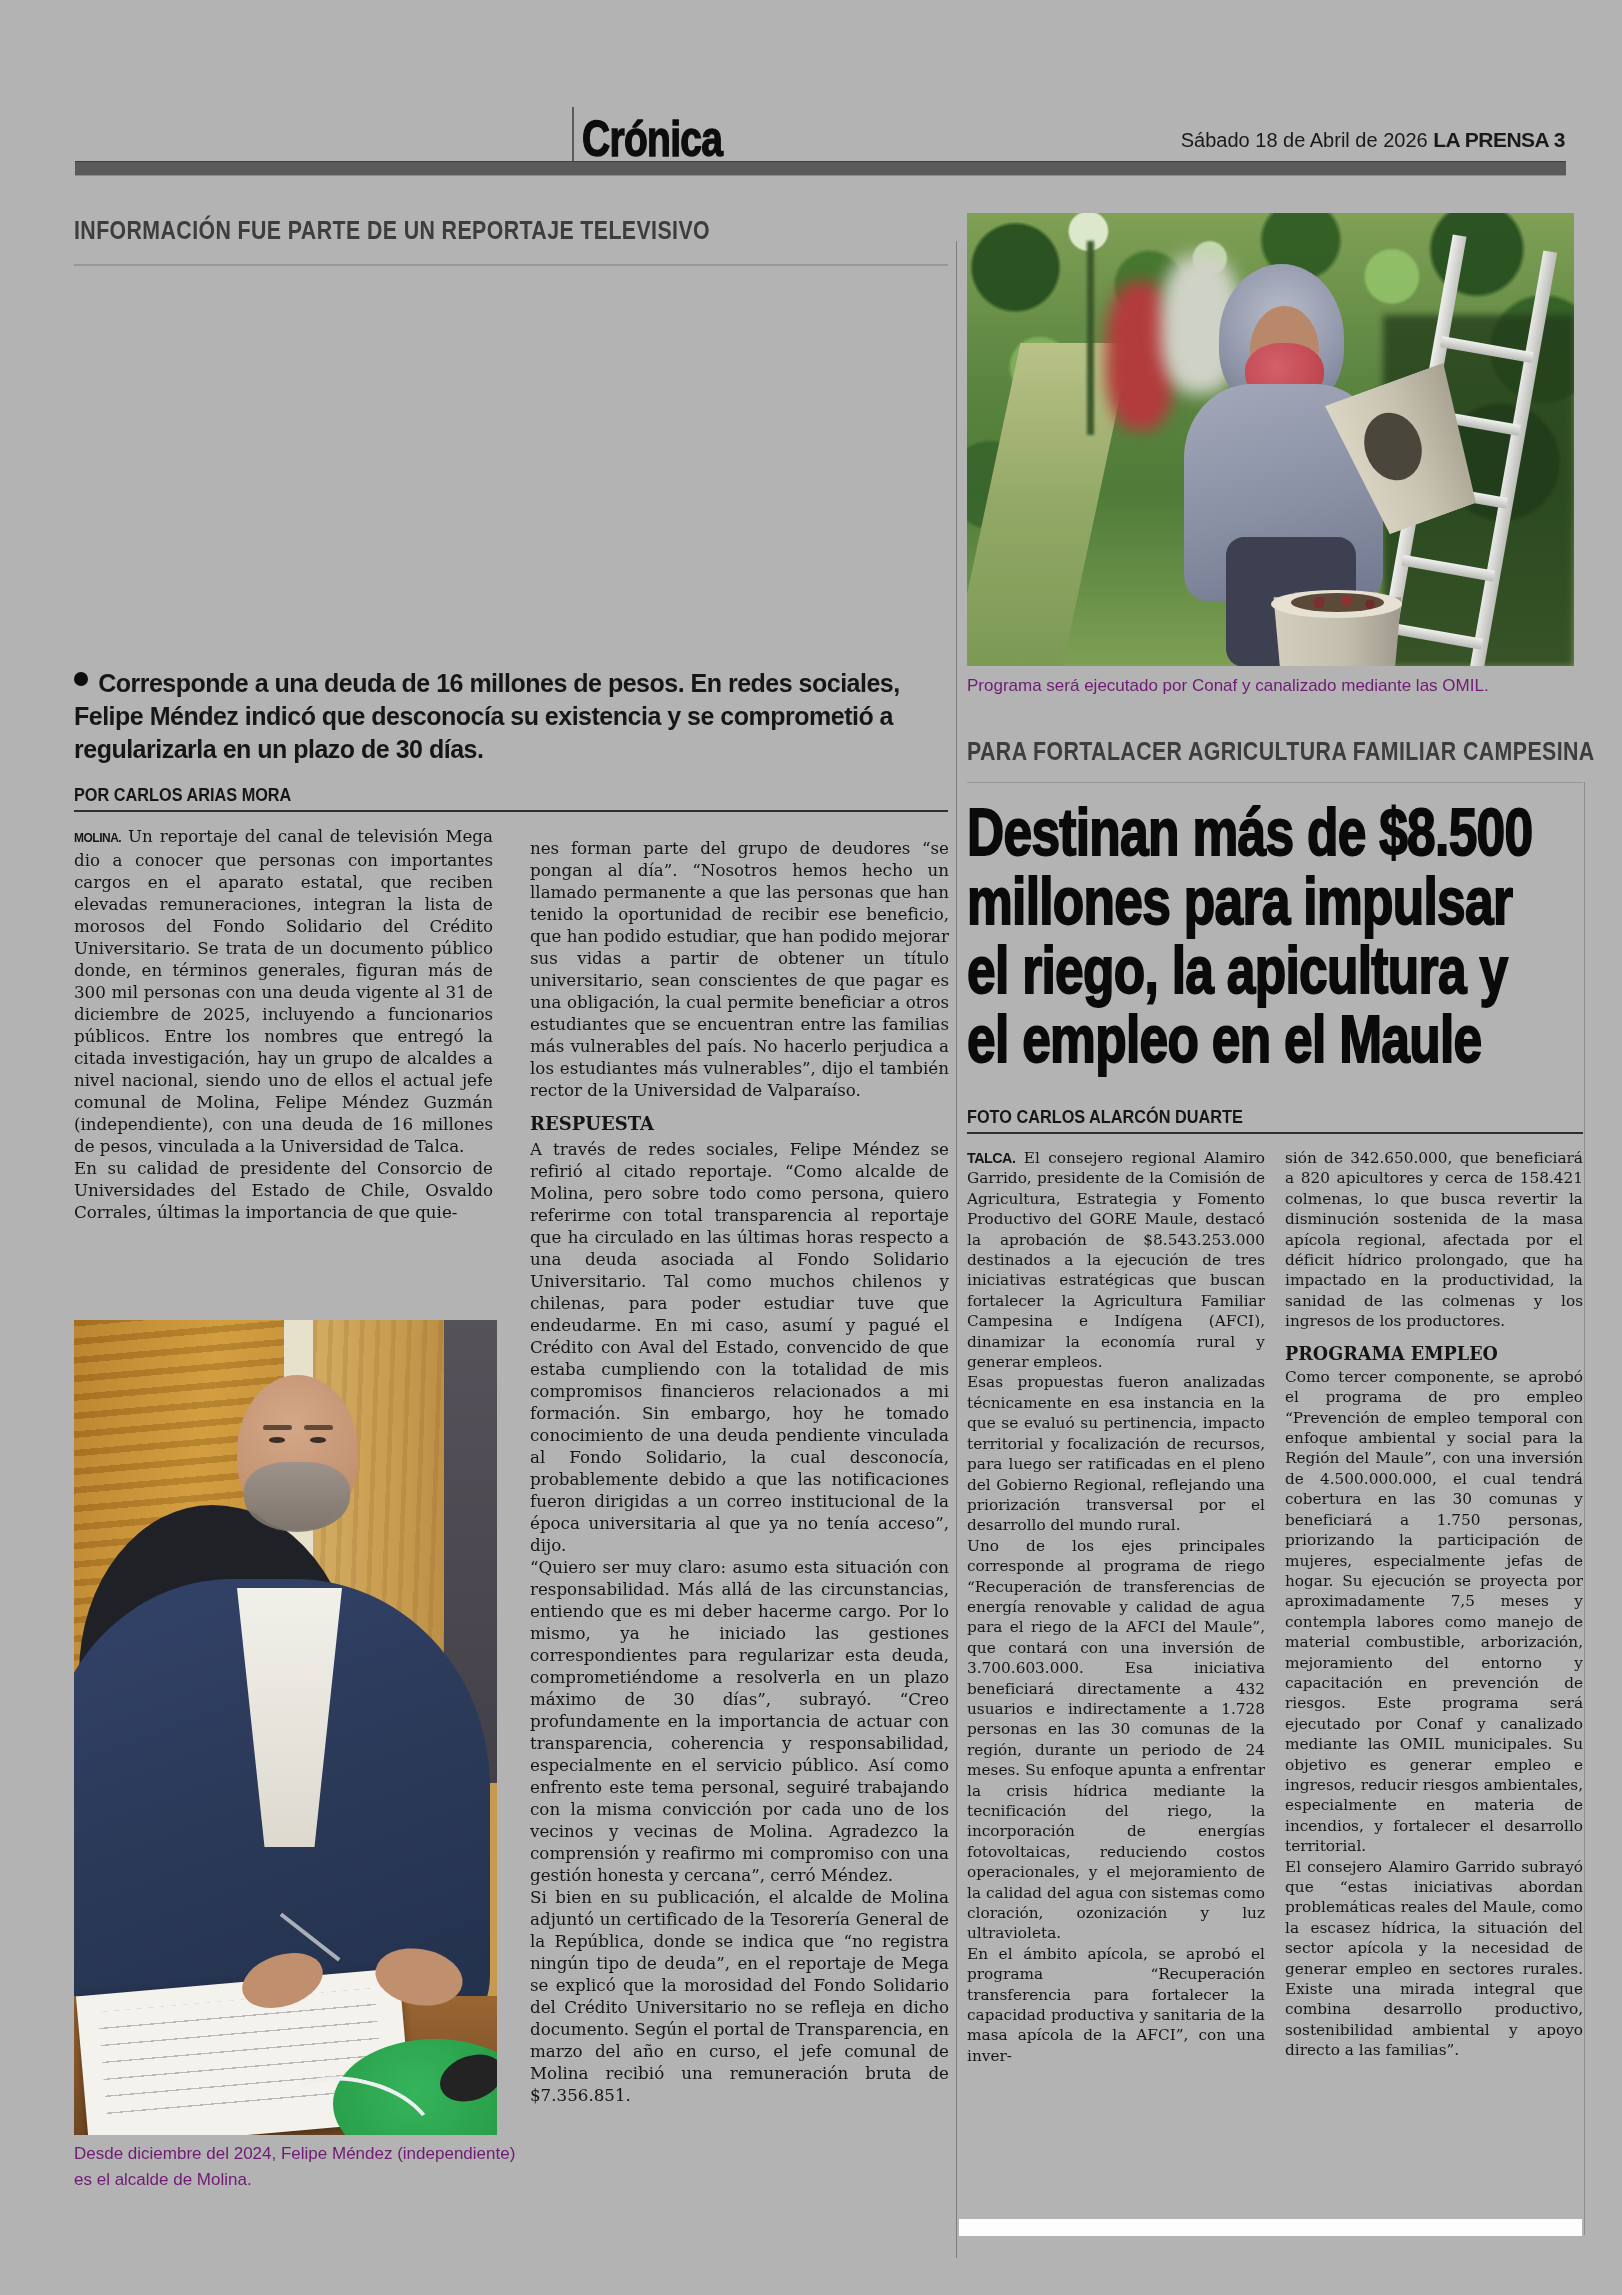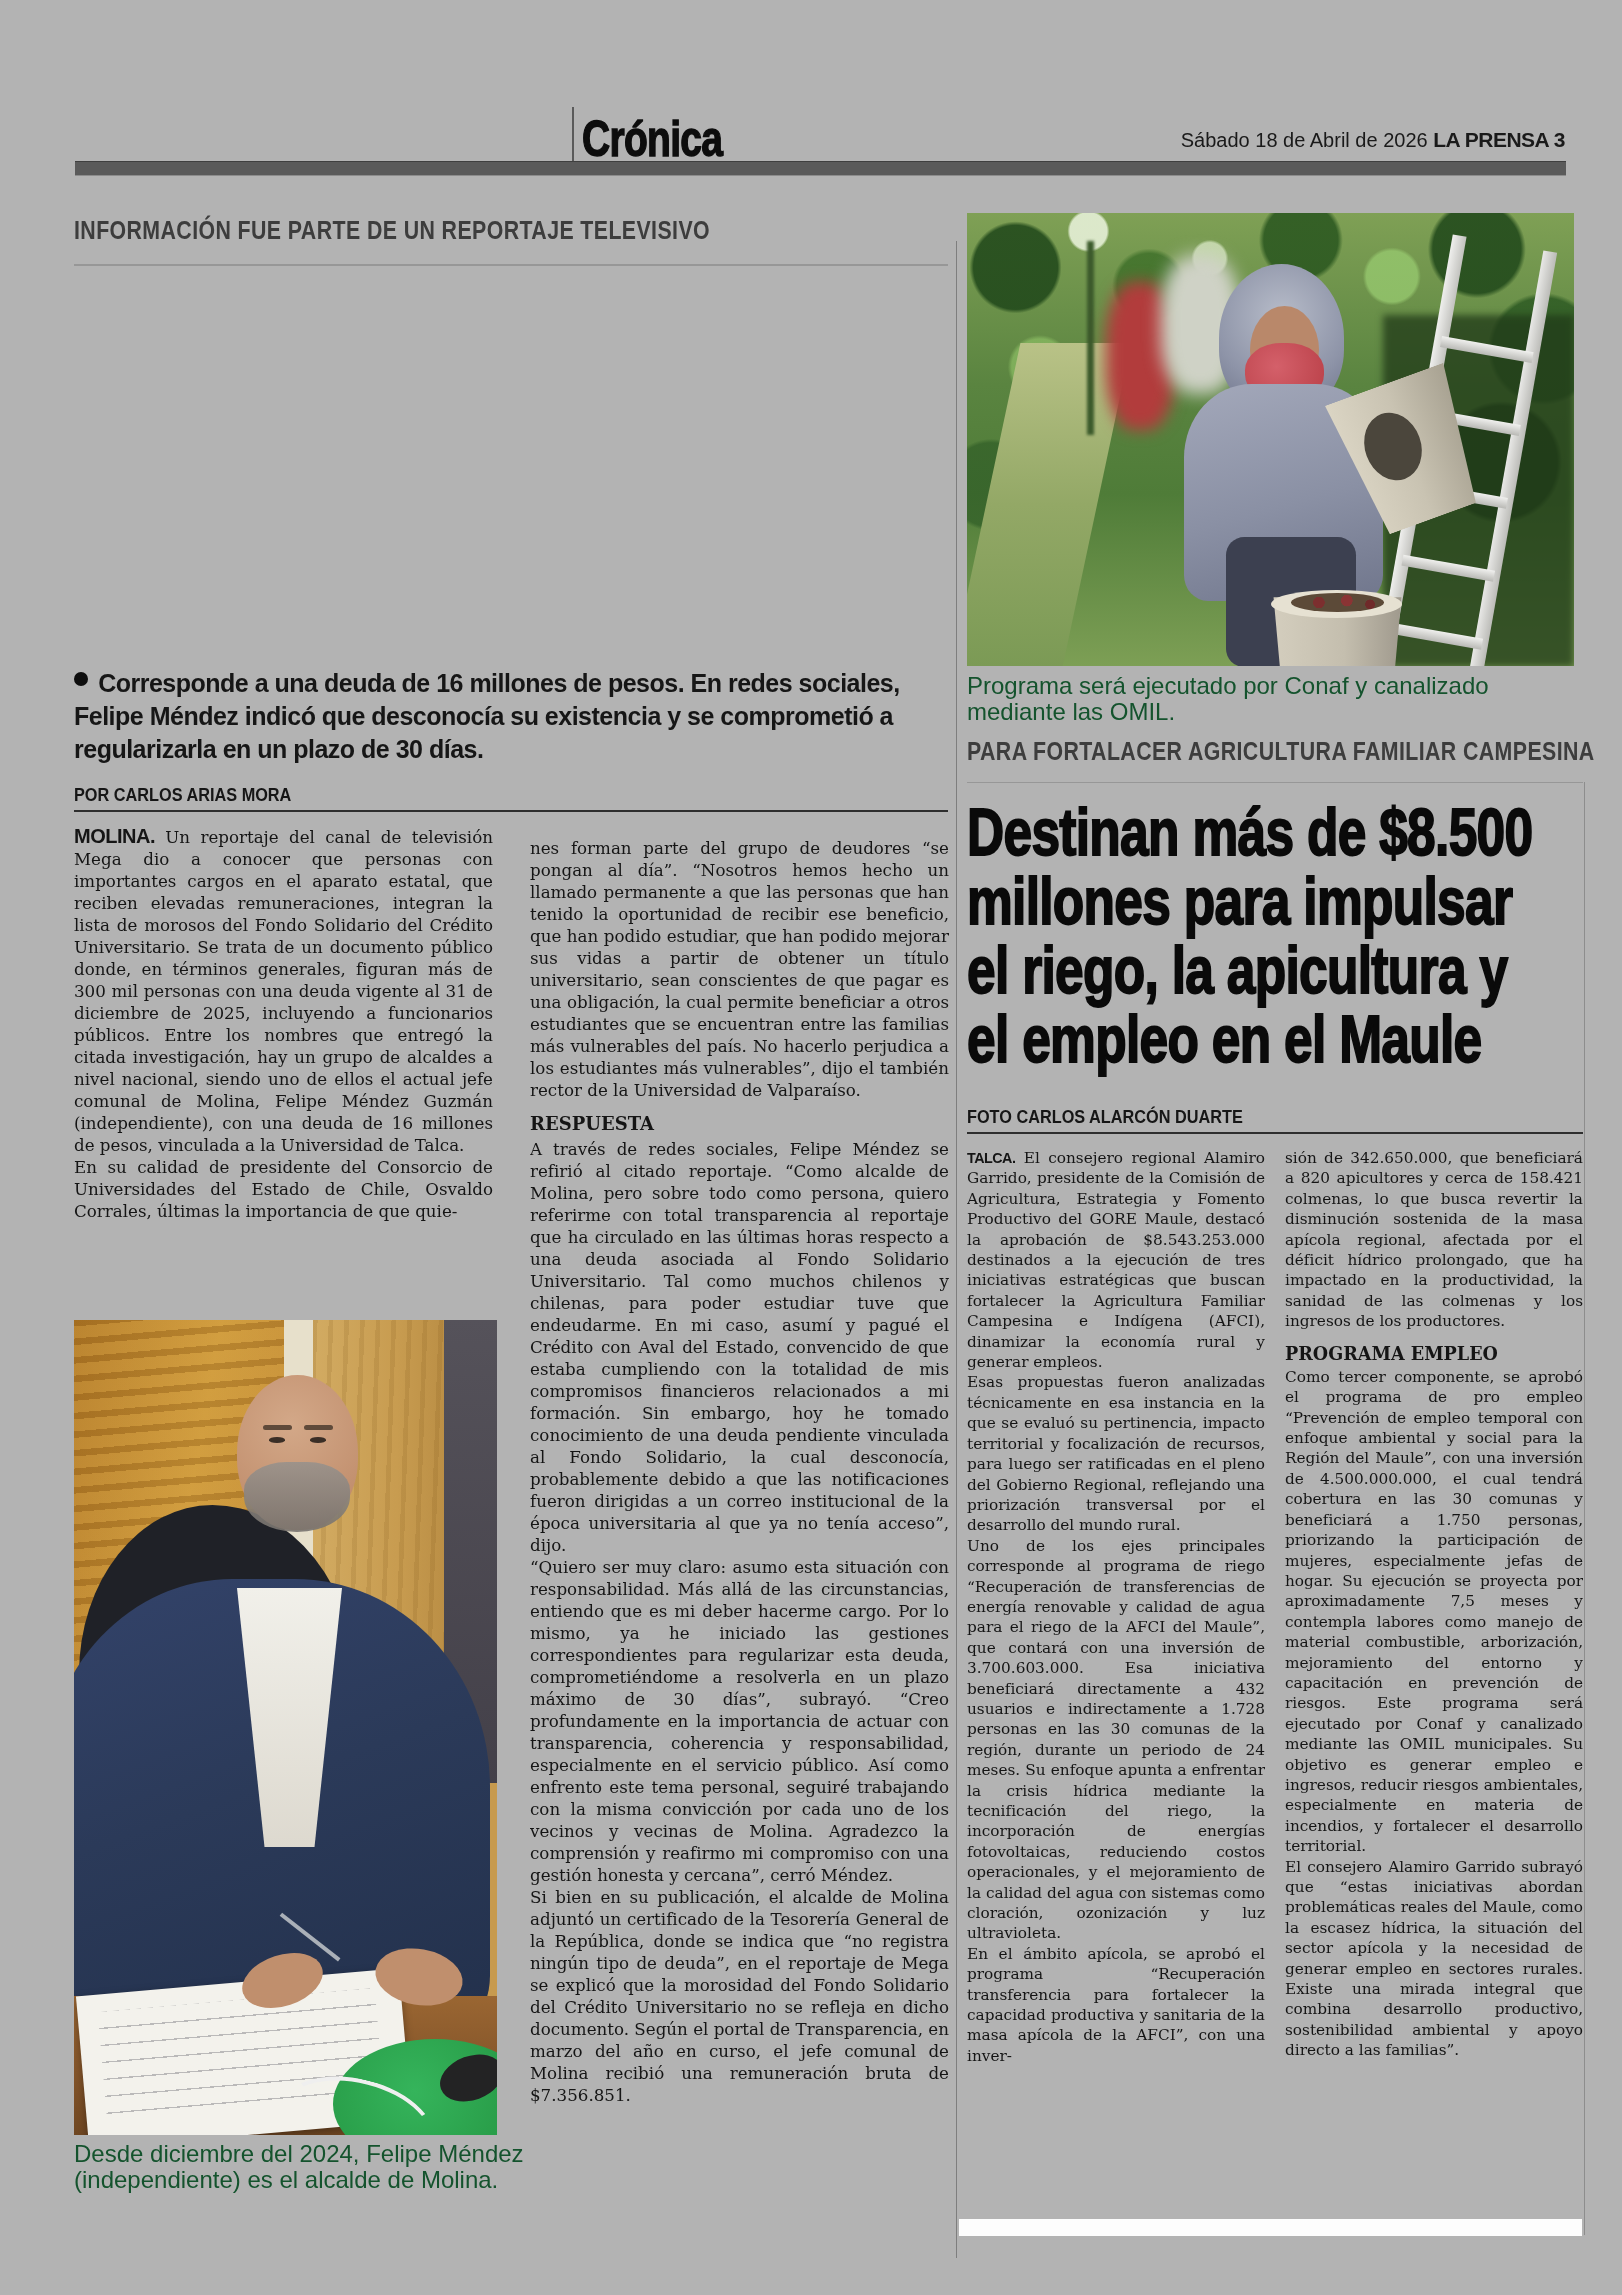--- a/index.html
+++ b/index.html
@@ -35,26 +35,26 @@
   .rule-dark{background:#2e2e2e;height:2.3px;}
   .vdivider{position:absolute;background:#7e7e7e;width:1.4px;}
 
   .body-col{position:absolute;text-align:justify;font-family:"DejaVu Serif","Liberation Serif",serif;
     color:#151515;overflow:hidden;}
   .body-col p{margin:0;}
   .lead{font-family:"Liberation Sans",sans-serif;font-weight:700;letter-spacing:-0.5px;}
   .subhead{font-family:"DejaVu Serif","Liberation Serif",serif;font-weight:700;
     margin-top:12px !important;margin-bottom:2.8px !important;text-align:left;}
   .lcol{font-size:16.7px;line-height:22px;width:419px;}
-  .lcol .lead{font-size:20px;}
+  .lcol .lead{font-size:12px;}
   .lcol .subhead{font-size:18px;}
   .rcol{font-size:15.3px;line-height:20.4px;width:298px;}
   .rcol .lead{font-size:14.3px;}
   .rcol .subhead{font-size:17.6px;}
-  .caption{font-size:24px;line-height:26px;color:#14532d;text-align:left;}
+  .caption{font-size:17px;line-height:26px;color:#701a75;text-align:left;}
 
   
   .photo{position:absolute;overflow:hidden;}
   .photo *{position:absolute;}
   #mayor-photo{left:0;top:1116px;width:423px;height:815px;background:linear-gradient(100deg,#b47b26 0%,#cd9737 26%,#bd8530 52%,#c79a4e 56%);}
   .m-grain{left:0;top:0;width:241px;height:685px;
     background:repeating-linear-gradient(175deg,rgba(90,50,10,0.18) 0 6.5px,rgba(255,220,140,0.10) 6.5px 18.5px);}
   .m-strip{left:210px;top:0;width:29px;height:685px;background:#e7e0cb;}
   .m-door{left:239px;top:0;width:139px;height:685px;background:linear-gradient(90deg,#d2ab62,#c89c50 60%,#b98d44);}
   .m-door-grain{left:239px;top:0;width:139px;height:685px;

